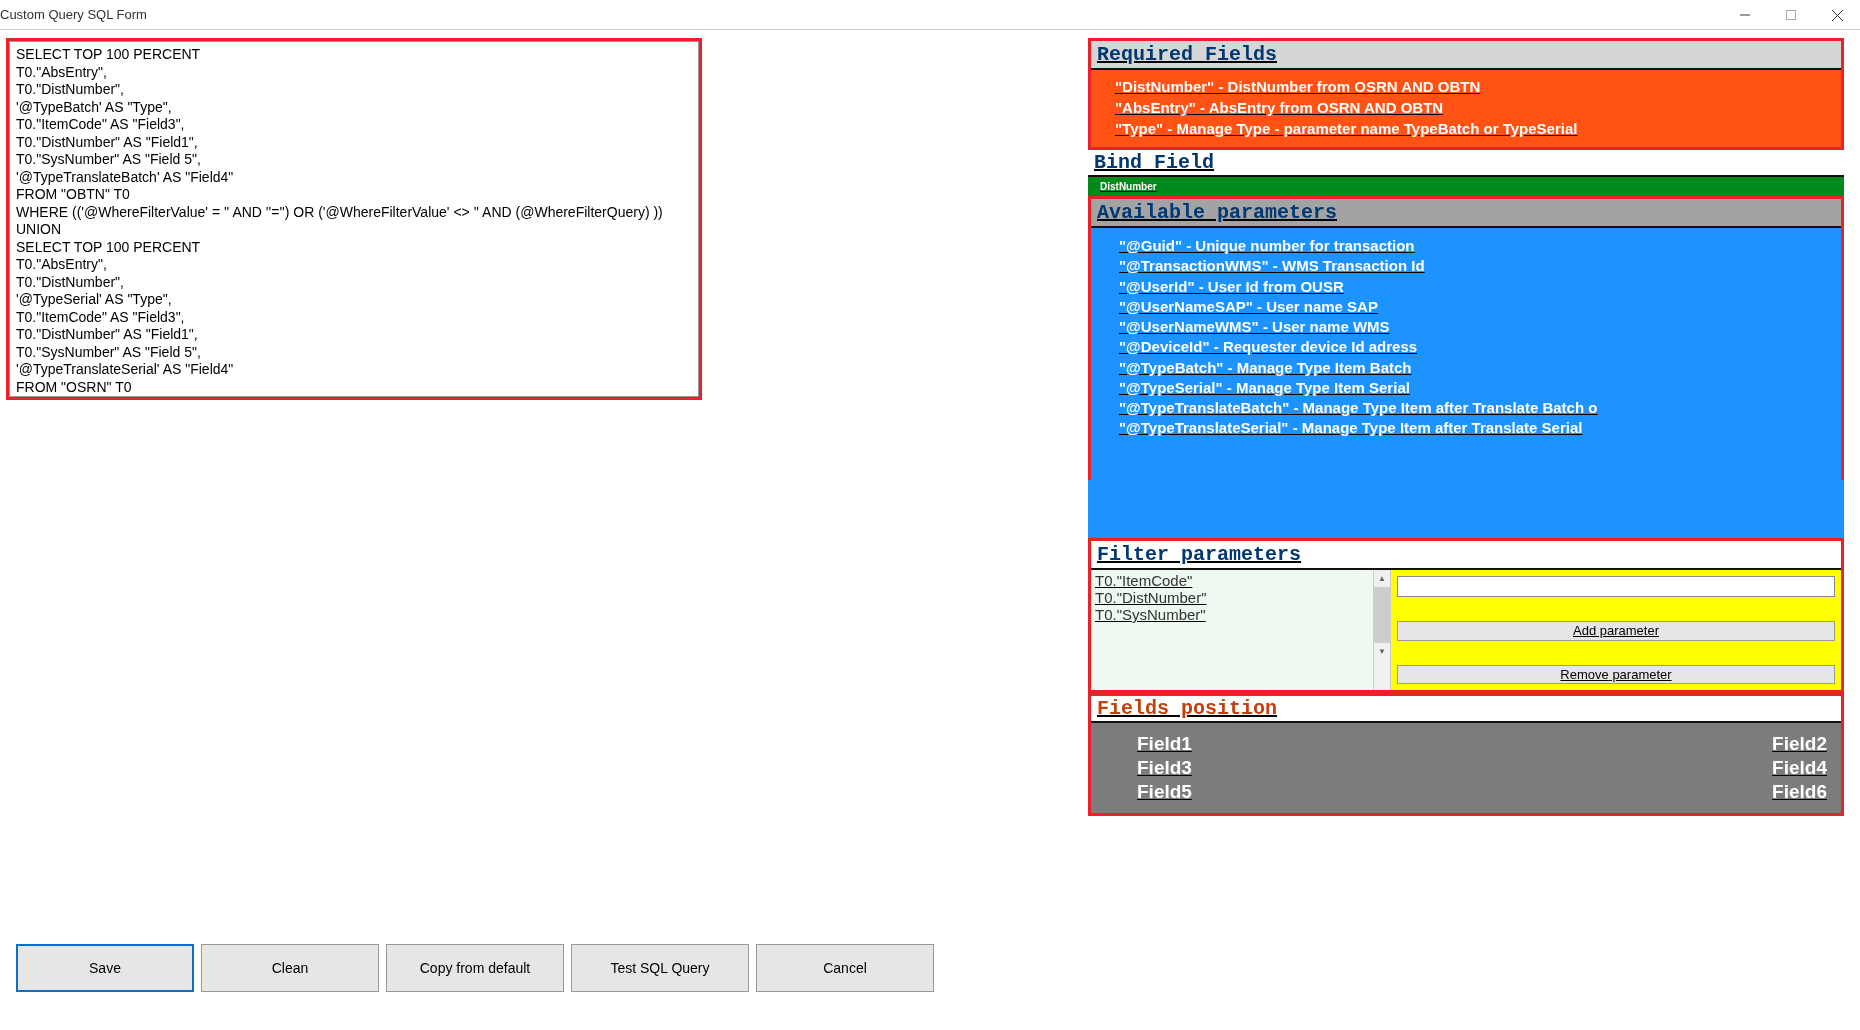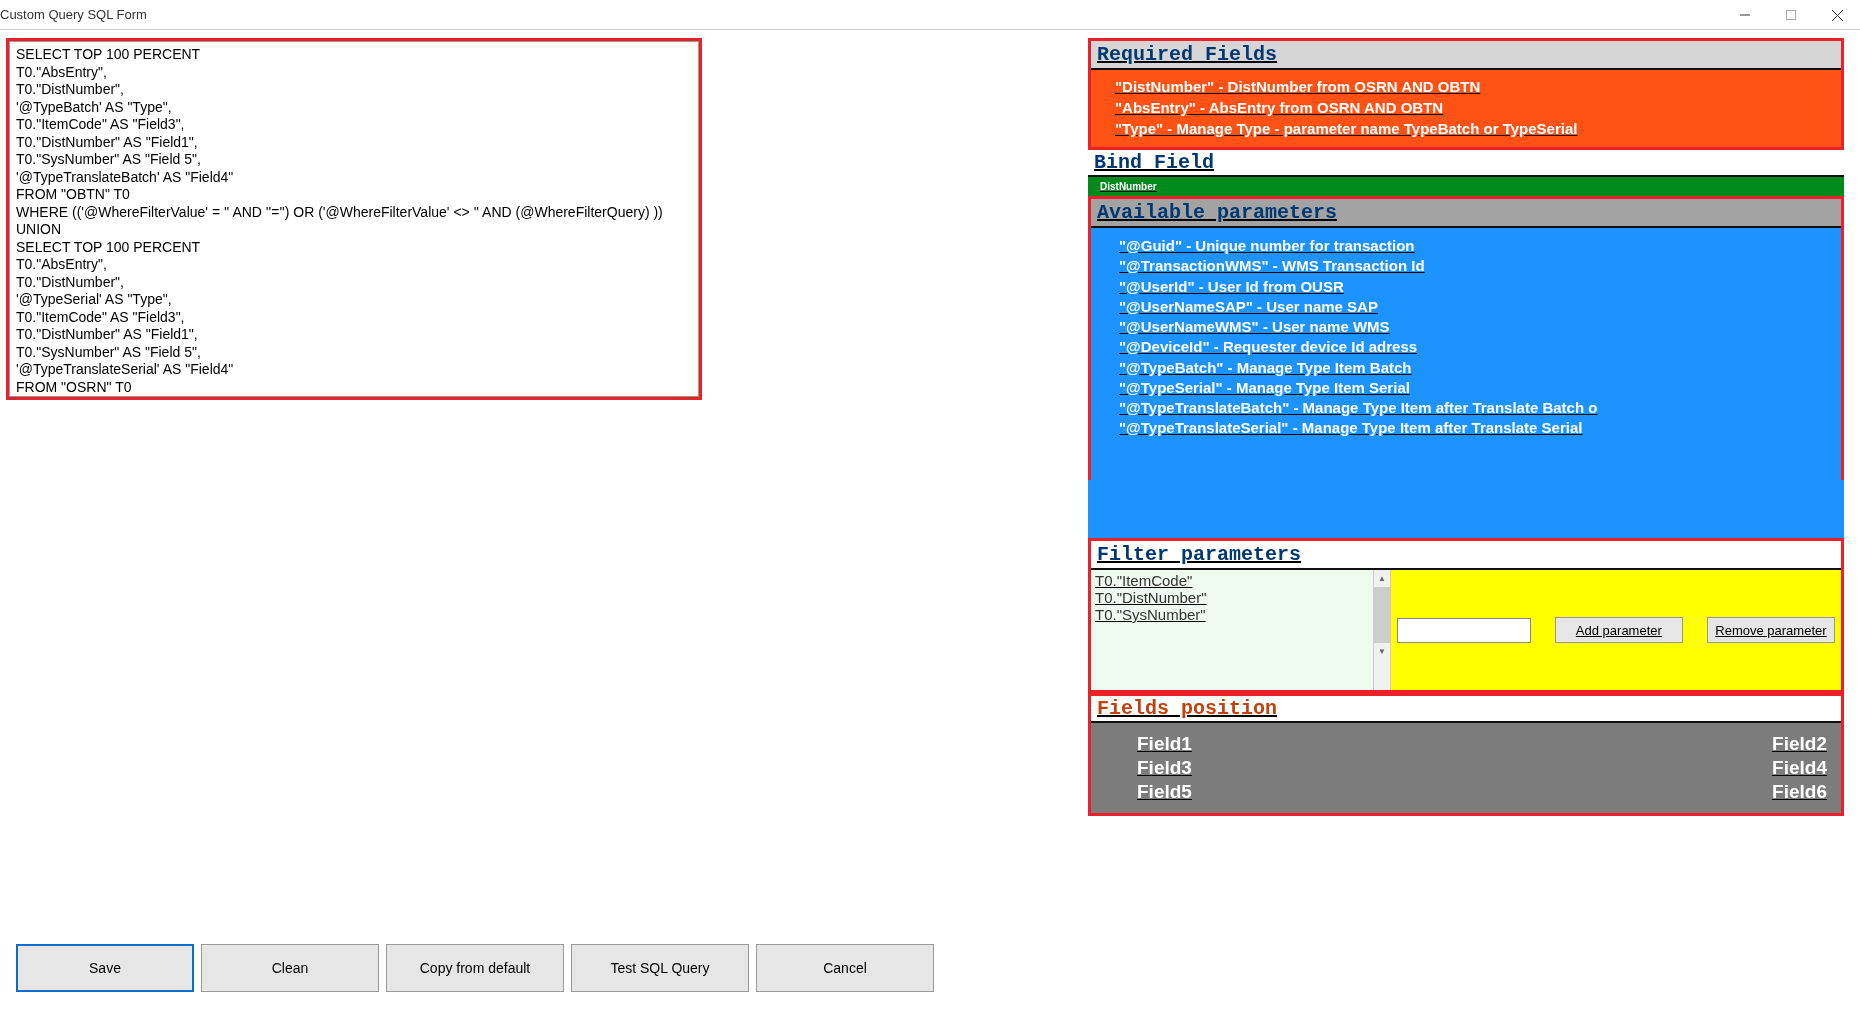--- a/index.html
+++ b/index.html
@@ -20,21 +20,21 @@
 .bind-value { background: #008a1c; color: #fff; font-weight: bold; font-size: 10px; padding: 4px 12px; }
 .avail-body { background: #1d93ff; color: #fff; font-weight: bold; font-size: 15px; padding: 8px 10px 8px 28px; line-height: 1.35; height: 252px; }
 .blue-panel { background: #1d93ff; height: 58px; }
 .filter-section { display: flex; height: 120px; }
 .filter-list { flex: 0 0 300px; background: #eef9ef; border-right: 1px solid #ccc; position: relative; font-size: 15px; color: #333; }
 .filter-list-content { padding: 2px 0; }
 .filter-list-item { padding: 0 4px; white-space: pre; }
 .filter-scroll { position: absolute; right: 0; top: 0; width: 17px; height: 100%; background: #f0f0f0; border-left: 1px solid #ccc; }
 .filter-scroll-up, .filter-scroll-down { height: 17px; background: #f0f0f0; display: flex; align-items: center; justify-content: center; font-size: 8px; color: #666; }
 .filter-scroll-thumb { height: 56px; background: #cdcdcd; margin: 0; }
-.filter-controls { flex: 1; background: #ffff00; padding: 6px; display: flex; gap: 24px; align-items: center; justify-content: flex-start; }
+.filter-controls { flex: 1; background: #ffff00; padding: 6px; display: flex; flex-direction: column; gap: 24px; align-items: center; justify-content: flex-start; }
 .filter-input { width: 100%; height: 25px; border: 1px solid #888; background: #fff; font-size: 13px; padding: 2px 4px; }
 .filter-btn { width: 100%; height: 26px; border: 1px solid #999; background: #e6e6e6; font-size: 13px; cursor: pointer; }
 .fields-section { background: #7c7c7c; border: 3px solid #ec2029; }
 .fields-section .section-header3 { background: #fff; color: #c2410c; font-family: "Courier New", monospace; font-weight: bold; font-size: 20px; padding: 1px 6px; border-bottom: 2px solid #111; }
 .fields-grid { padding: 10px 14px; display: grid; grid-template-columns: 1fr 1fr; row-gap: 2px; margin-left: 32px; }
 .fields-grid span { color: #fff; font-weight: bold; font-size: 19px; }
 .fields-grid span:nth-child(even) { text-align: right; }
 .button-bar { display: flex; padding: 0 10px; gap: 8px; }
 .button-bar button { flex: 0 0 178px; height: 48px; border: 1px solid #999; background: #e6e6e6; font-size: 14px; cursor: pointer; margin-right: -1px; }
 .button-bar button.selected { border: 2px solid #0b6fca; background: #e6e6e6; }

